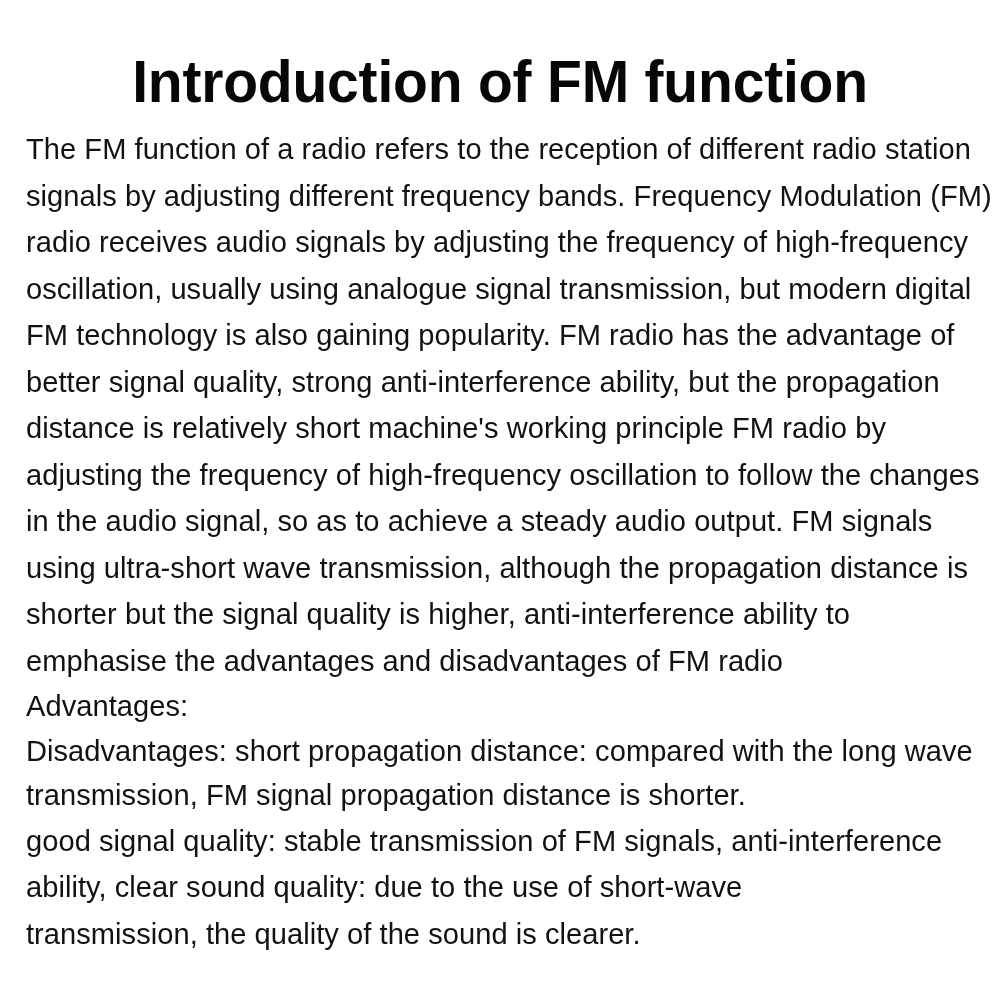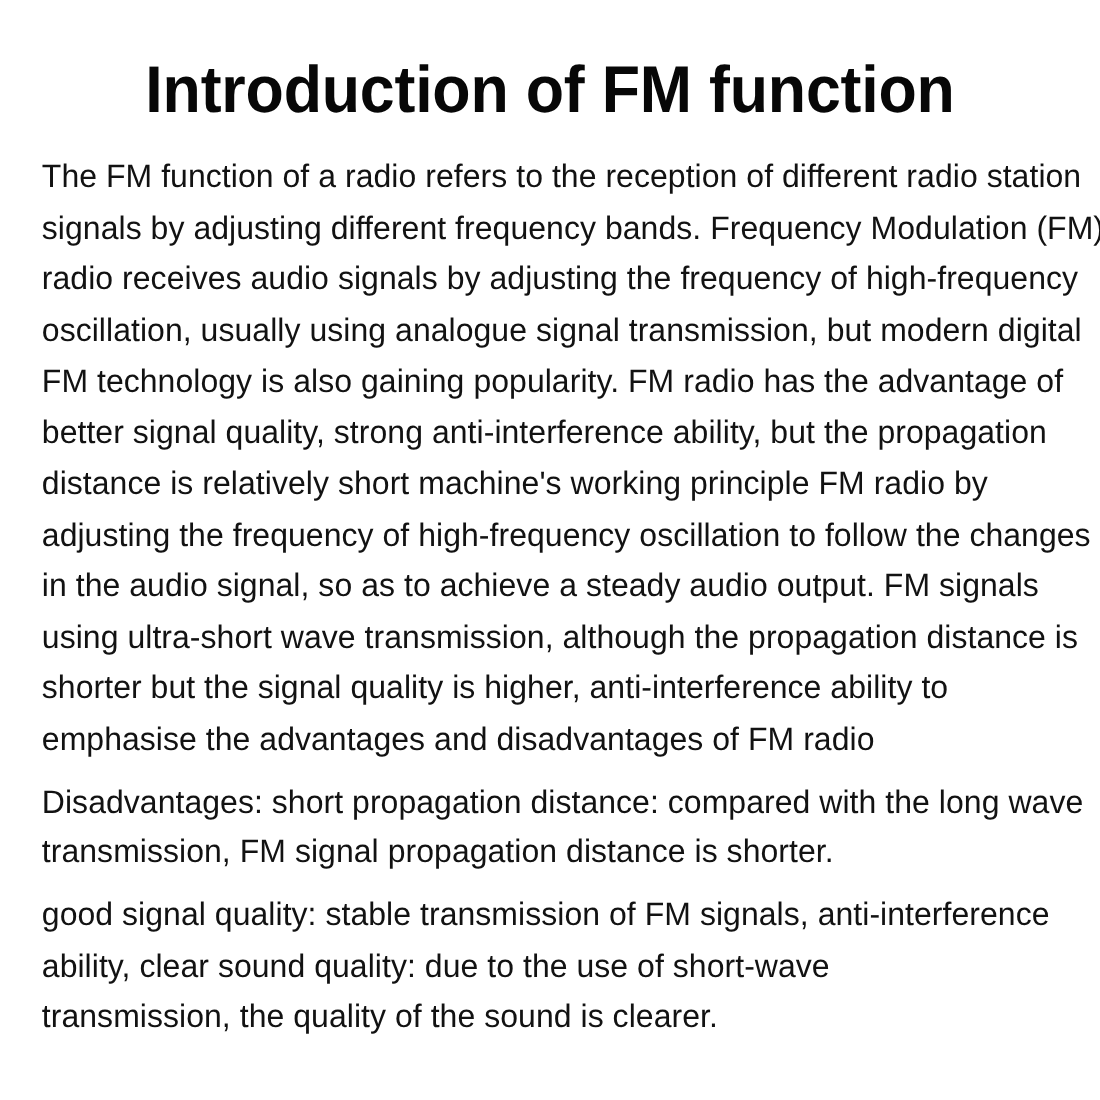--- a/index.html
+++ b/index.html
@@ -45,21 +45,21 @@
   }
 
   
   .doc-body {
     position: absolute;
     top: 126px;
     left: 26px;
     width: 960px;
   }
   .para {
-    margin: 12px;
+    margin: 0;
     padding: 0;
   }
   .line {
     display: block;
     font-family: "Liberation Sans Narrow", "Liberation Sans", "DejaVu Sans Condensed", "DejaVu Sans", sans-serif;
     font-weight: 400;
     font-size: 29.5px;
     line-height: 46.5px;
     color: #121212;
     letter-spacing: 0.05px;
@@ -88,20 +88,23 @@
         <span class="line" style="color: rgb(18, 18, 18);">FM technology is also gaining popularity. FM radio has the advantage of</span>
         <span class="line" style="color: rgb(18, 18, 18);">better signal quality, strong anti-interference ability, but the propagation</span>
         <span class="line" style="color: rgb(18, 18, 18);">distance is relatively short machine's working principle FM radio by</span>
         <span class="line" style="color: rgb(18, 18, 18);">adjusting the frequency of high-frequency oscillation to follow the changes</span>
         <span class="line" style="color: rgb(18, 18, 18);">in the audio signal, so as to achieve a steady audio output. FM signals</span>
         <span class="line" style="color: rgb(18, 18, 18);">using ultra-short wave transmission, although the propagation distance is</span>
         <span class="line" style="color: rgb(18, 18, 18);">shorter but the signal quality is higher, anti-interference ability to</span>
         <span class="line" style="color: rgb(18, 18, 18);">emphasise the advantages and disadvantages of FM radio</span>
       </p>
       <p class="para">
+        <span class="line tight" style="color: rgb(18, 18, 18);">Advantages:</span>
+      </p>
+      <p class="para">
         <span class="line tight" style="color: rgb(18, 18, 18);">Disadvantages: short propagation distance: compared with the long wave</span>
         <span class="line tight" style="color: rgb(18, 18, 18);">transmission, FM signal propagation distance is shorter.</span>
       </p>
       <p class="para">
         <span class="line" style="color: rgb(18, 18, 18);">good signal quality: stable transmission of FM signals, anti-interference</span>
         <span class="line" style="color: rgb(18, 18, 18);">ability, clear sound quality: due to the use of short-wave</span>
         <span class="line" style="color: rgb(18, 18, 18);">transmission, the quality of the sound is clearer.</span>
       </p>
     </div>
 

